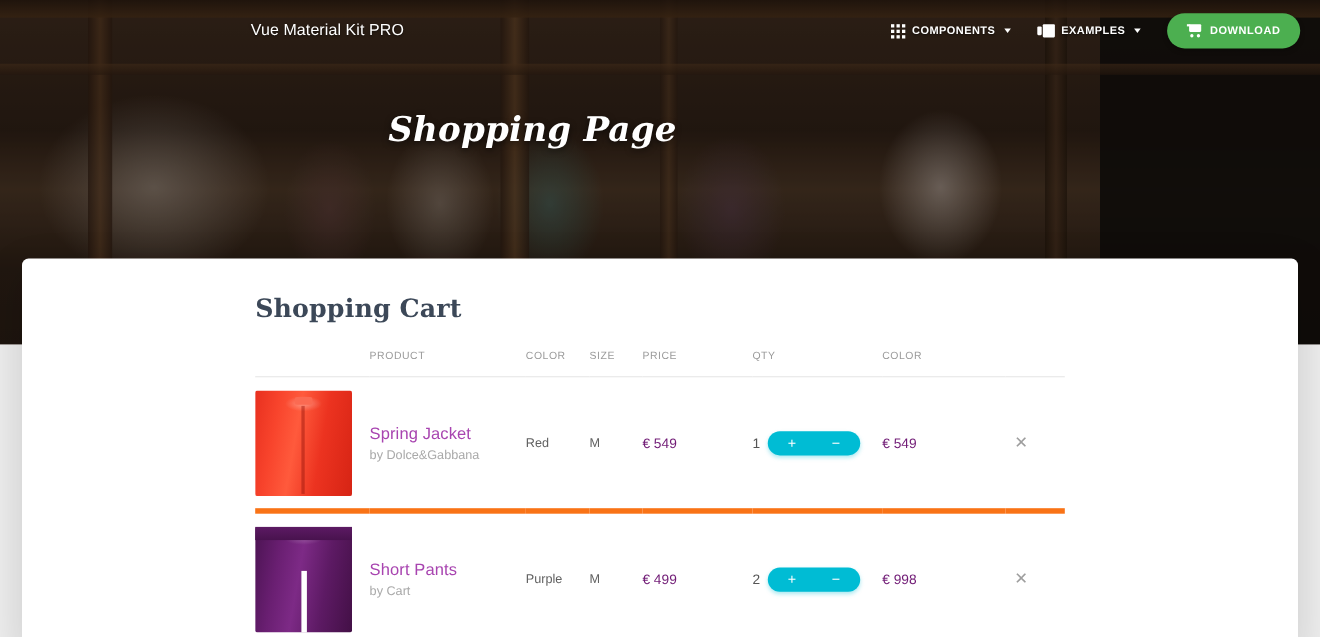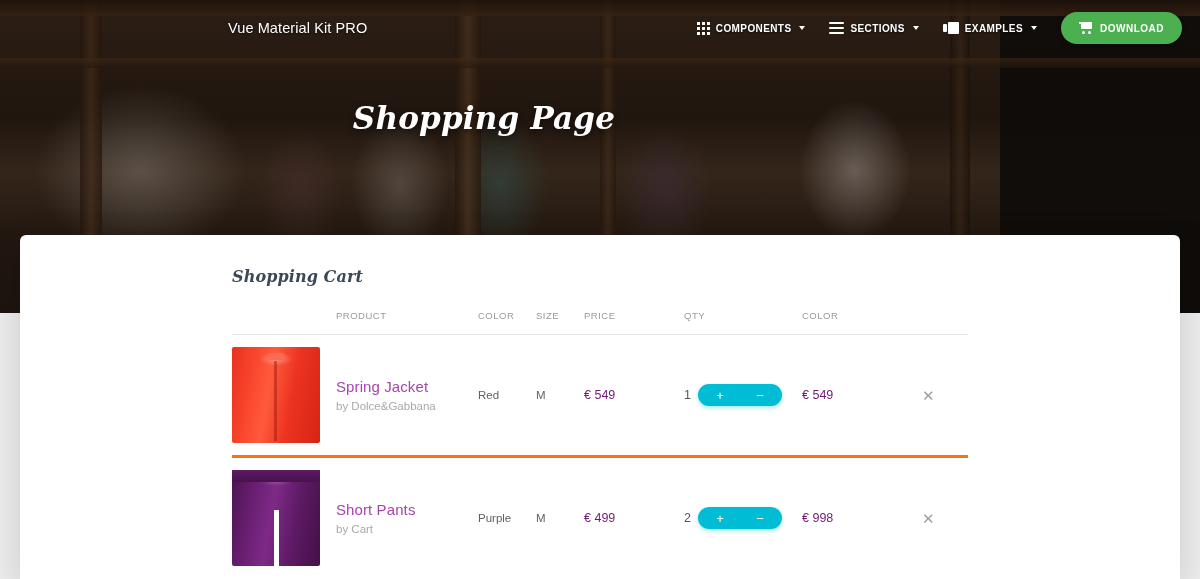--- a/index.html
+++ b/index.html
@@ -113,36 +113,35 @@
     background: #ffffff;
     border-radius: 6px 6px 0 0;
     box-shadow: 0 14px 40px rgba(0,0,0,.16);
     z-index: 10;
     overflow: hidden;
   }
   .card-inner { padding: 32px 0 0 0; }
   .cart-title {
     margin: 0 0 0 212px;
     font-family: "DejaVu Serif", "Liberation Serif", serif;
-    font-size: 16px; font-weight: bold;
+    font-size: 23px; font-weight: bold;
     color: #3c4858;
     letter-spacing: .1px;
-    font-style: italic;
   }
 
   table.cart { border-collapse: collapse; width: 736px; margin: 24px 0 0 212px; }
   table.cart th {
     font-size: 9.5px; font-weight: normal; letter-spacing: .5px;
     color: #9a9a9a; text-align: left;
     padding: 0 0 13px 0;
     border-bottom: 1px solid #e6e6e6;
   }
   table.cart td {
     padding: 0; vertical-align: middle;
-    border-bottom: 3px solid #f97316;
+    border-bottom: 5px solid #f97316;
     height: 122px;
   }
   tr.row:last-child td { border-bottom: none; }
 
   .th-img   { width: 104px; }
   .th-prod  { width: 142px; margin-top: 24px; }
   .th-color { width: 58px; }
   .th-size  { width: 48px; }
   .th-price { width: 100px; }
   .th-qty   { width: 118px; }
@@ -236,29 +235,20 @@
             <i></i>
             <i></i>
             <i></i>
             <i></i>
             <i></i>
         </span>
         <span>COMPONENTS</span>
         <span class="caret"></span>
       </div>
 
-      <div class="nav-item">
-        <span class="ico ico-lines">
-          <i></i>
-            <i></i>
-            <i></i>
-        </span>
-        <span>SECTIONS</span>
-        <span class="caret"></span>
-      </div>
 
       <div class="nav-item">
         <span class="ico ico-img">
           <i></i>
             <i></i>
         </span>
         <span>EXAMPLES</span>
         <span class="caret"></span>
       </div>
 

